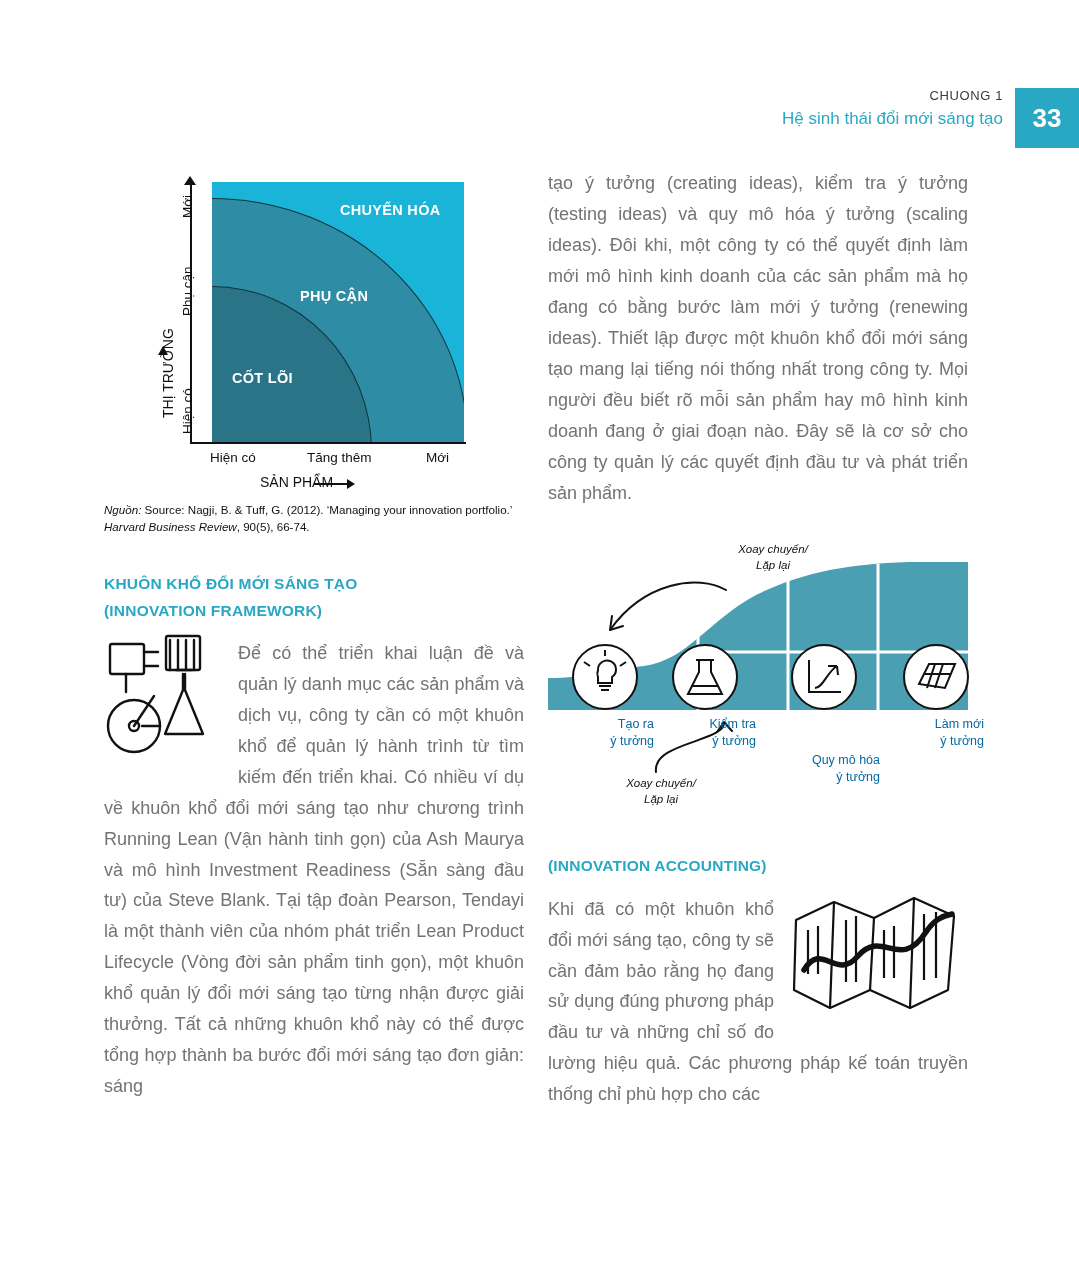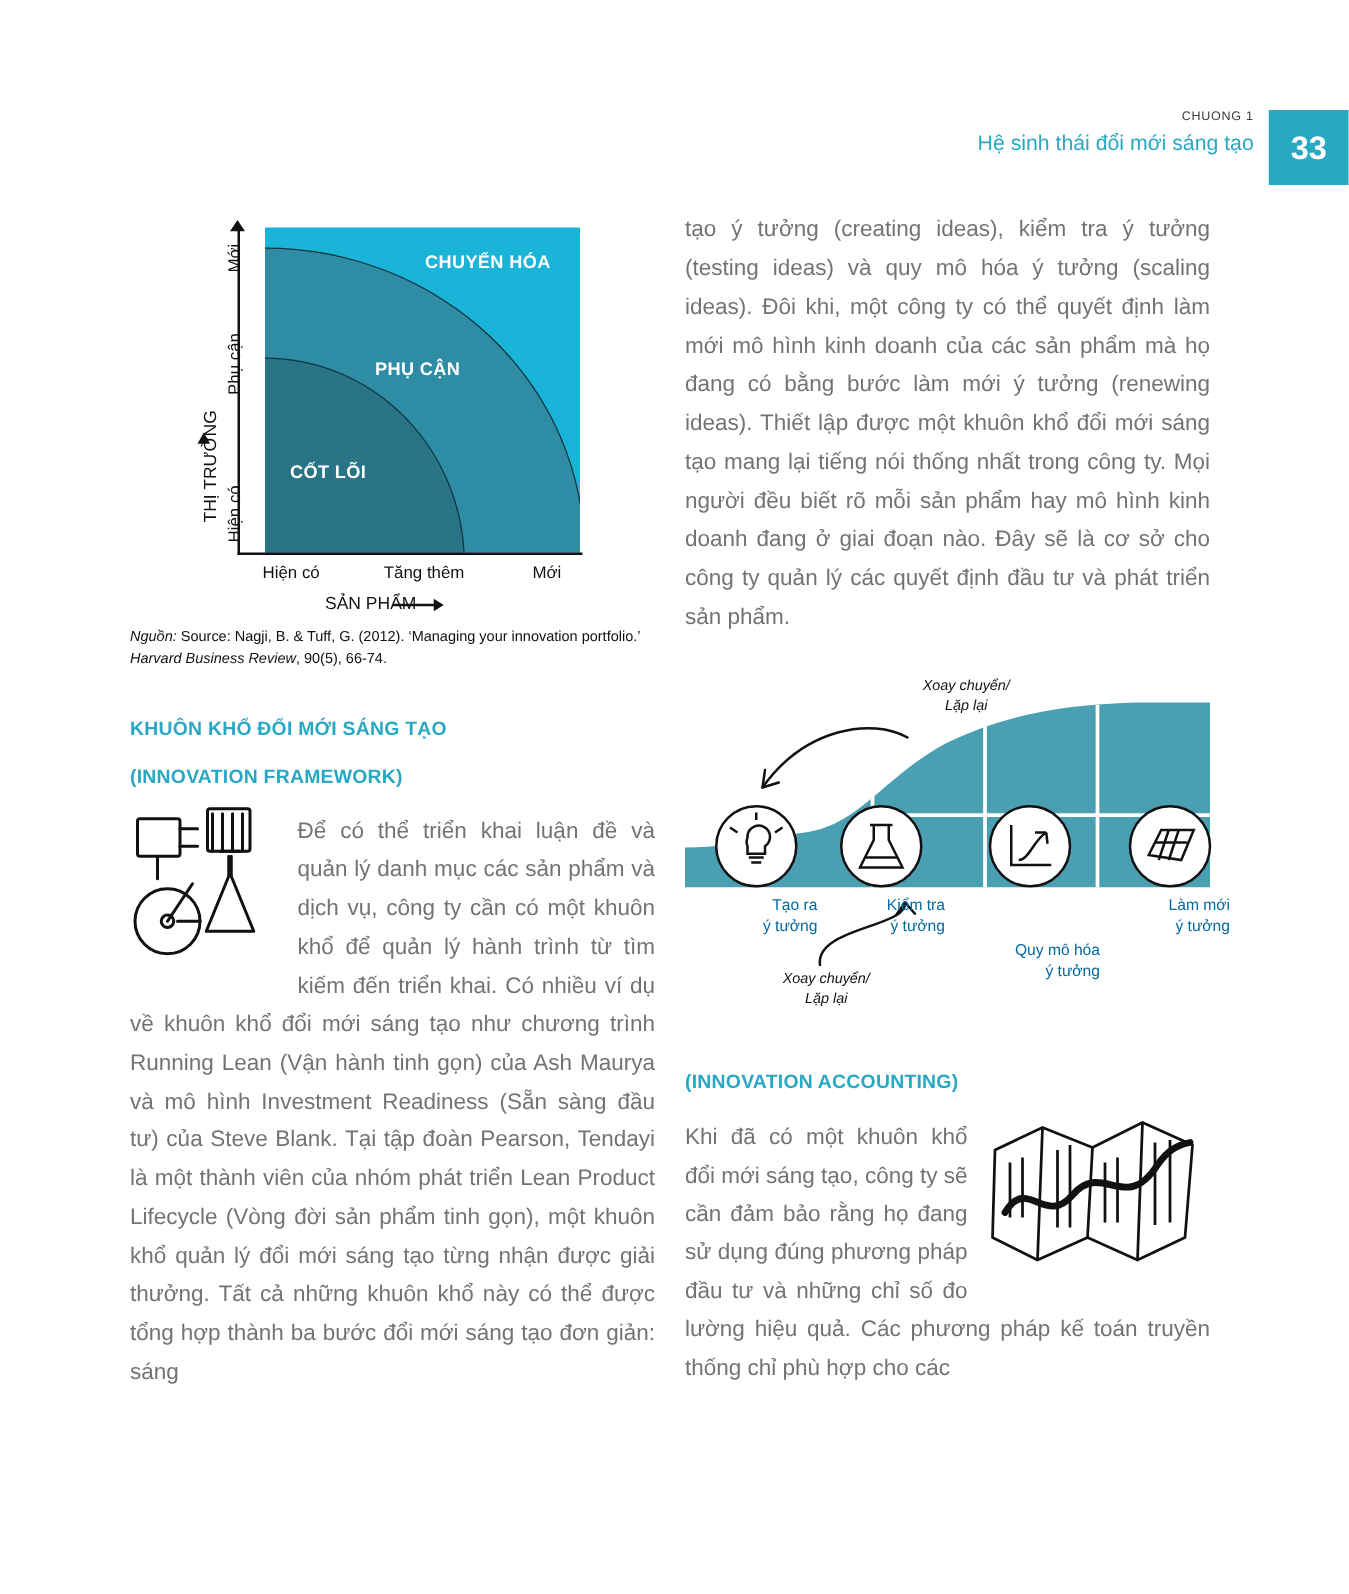--- a/index.html
+++ b/index.html
@@ -19,21 +19,21 @@
   .hdr-badge {
     position:absolute; right:0; top:88px; width:64px; height:60px;
     background:#29a8c4; color:#fff;
     display:flex; align-items:center; justify-content:center;
     font-size:26px; font-weight:600;
   }
   .hdr-texts {
     position:absolute; right:76px; top:88px; width:420px; text-align:right;
   }
   .hdr-chap {
-    font-size:10px; letter-spacing:.6px; color:#3a3a3a;
+    font-size:13px; letter-spacing:.6px; color:#3a3a3a;
     margin-bottom:6px;
   }
   .hdr-sub {
     font-size:17px; color:#29a8c4;
   }
 
   
   .col-left  { position:absolute; left:104px; top:168px; width:420px; }
   .col-right { position:absolute; left:548px; top:168px; width:420px; }
 
@@ -103,21 +103,21 @@
   .src {
     font-size:11.6px; line-height:1.45; color:#111; margin-top:4px; width:420px;
   }
   .src i { font-style:italic; }
 
   
   h2.sec {
     color:#29a8c4; font-size:15.5px; font-weight:700; letter-spacing:.2px;
     margin:34px 0 0 0; line-height:1.75;
   }
-  h2.sec .l2 { display:block;margin-top:11px; }
+  h2.sec .l2 { display:block; }
 
   
   p.body {
     font-size:18px; line-height:1.72; text-align:justify; margin:14px 0 0 0;
     color:#737373;
   }
   .wrap-icon-left {
     float:left; width:120px; height:140px; margin:6px 14px 0 0;
     shape-outside: margin-box;
   }

